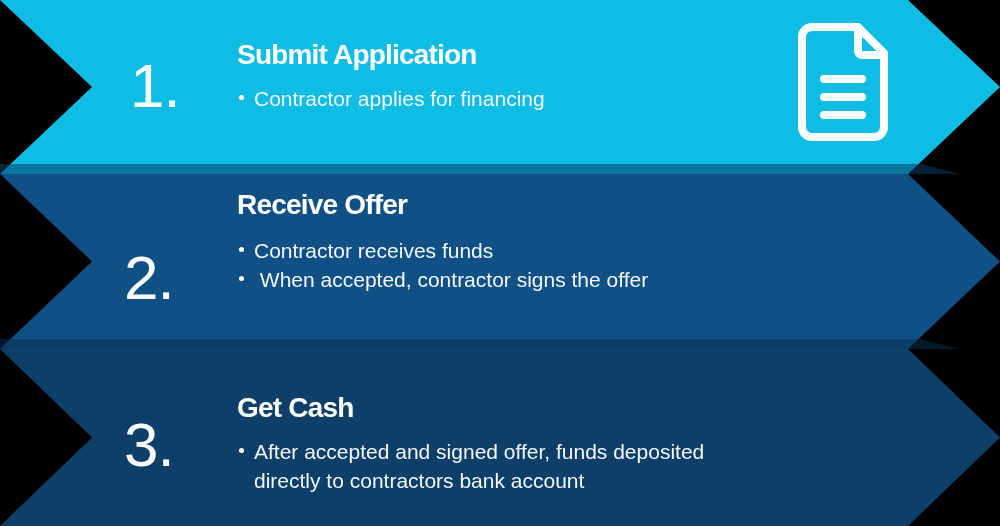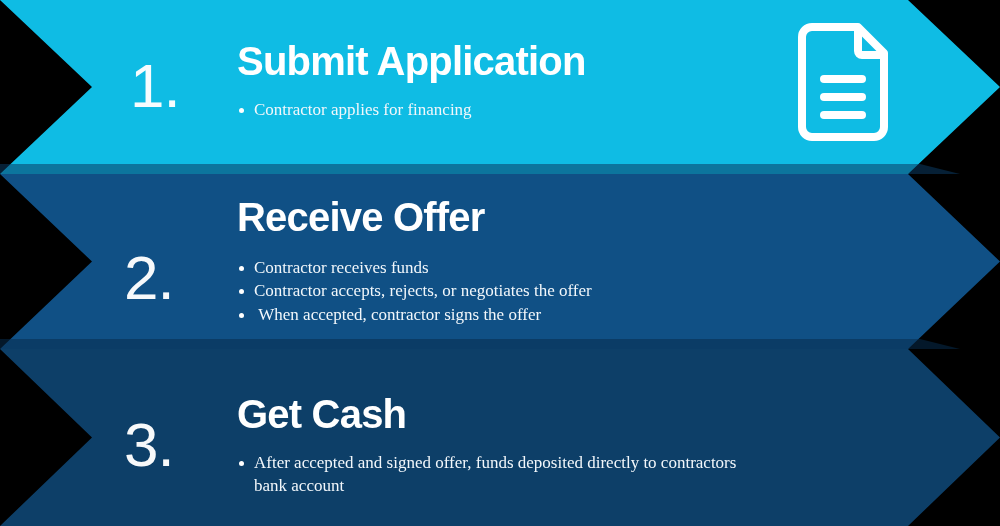--- a/index.html
+++ b/index.html
@@ -80,46 +80,46 @@
   #band-2 .step-number { left: 124px; top: 245px; position: absolute; top: auto; bottom: 40px; }
   #band-3 .step-number { left: 124px; bottom: 50px; }
 
   .step-body {
     position: absolute;
     left: 237px;
     width: 560px;
   }
 
   #band-1 .step-body { top: 40px; }
-  #band-2 .step-body { top: 22px; }
+  #band-2 .step-body { top: 16px; }
   #band-3 .step-body { top: 44px; }
 
   .step-title {
     font-family: "Liberation Sans", sans-serif;
     font-weight: bold;
-    font-size: 40px;
+    font-size: 28px;
     line-height: 1.05;
     color: #ffffff;
     letter-spacing: -0.8px;
     white-space: nowrap;
   }
 
   .bullet-list {
     list-style: none;
     margin-top: 16px;
   }
 
   #band-2 .bullet-list { margin-top: 18px; }
   #band-3 .bullet-list { margin-top: 16px; }
 
   .bullet-item {
     position: relative;
     padding-left: 17px;
-    font-family: Liberation Serif, serif;
-    font-size: 17px;
+    font-family: Liberation Sans, sans-serif;
+    font-size: 21px;
     line-height: 1.38;
     color: #f2f7fb;
     white-space: pre-wrap;
   }
 
   #band-3 .bullet-item { max-width: 505px; white-space: normal; margin-top: 12px; }
 
   .bullet-item::before {
     content: "";
     position: absolute;
@@ -179,21 +179,20 @@
   <div class="banner" id="band-2">
     <div class="banner-shape"></div>
     <div class="banner-content">
 
       <div class="step-number">2.</div>
 
       <div class="step-body">
         <div class="step-title">Receive Offer</div>
         <ul class="bullet-list">
           <li class="bullet-item">Contractor receives funds</li>
-          <li class="bullet-item">Contractor accepts, rejects, or negotiates the offer</li>
           <li class="bullet-item"> When accepted, contractor signs the offer</li>
         </ul>
       </div>
 
       <div class="icon-slot" id="icon-signature">
         <svg viewBox="0 0 122 110" xmlns="http://www.w3.org/2000/svg">
           <path d="M12 4 H58 L84 30 V56 L56 84 V92 H62 V104 A6 6 0 0 1 56 110 H12 A8 8 0 0 1 4 102 V12 A8 8 0 0 1 12 4 Z" fill="#ffffff"></path>
           <path d="M58 4 L84 30 H64 A6 6 0 0 1 58 24 Z" fill="#ffffff" opacity="0.75"></path>
           <path d="M18 84 q5 3 9 -1 t6 -16 q2 -6 5 1 t5 12 q2 5 5 -2 t5 2 q3 6 9 5" fill="none" stroke="#105085" stroke-width="6" stroke-linecap="round" stroke-linejoin="round"></path>
           <path d="M96 24 L114 42 L72 84 L54 84 L54 66 Z" fill="#ffffff"></path>

